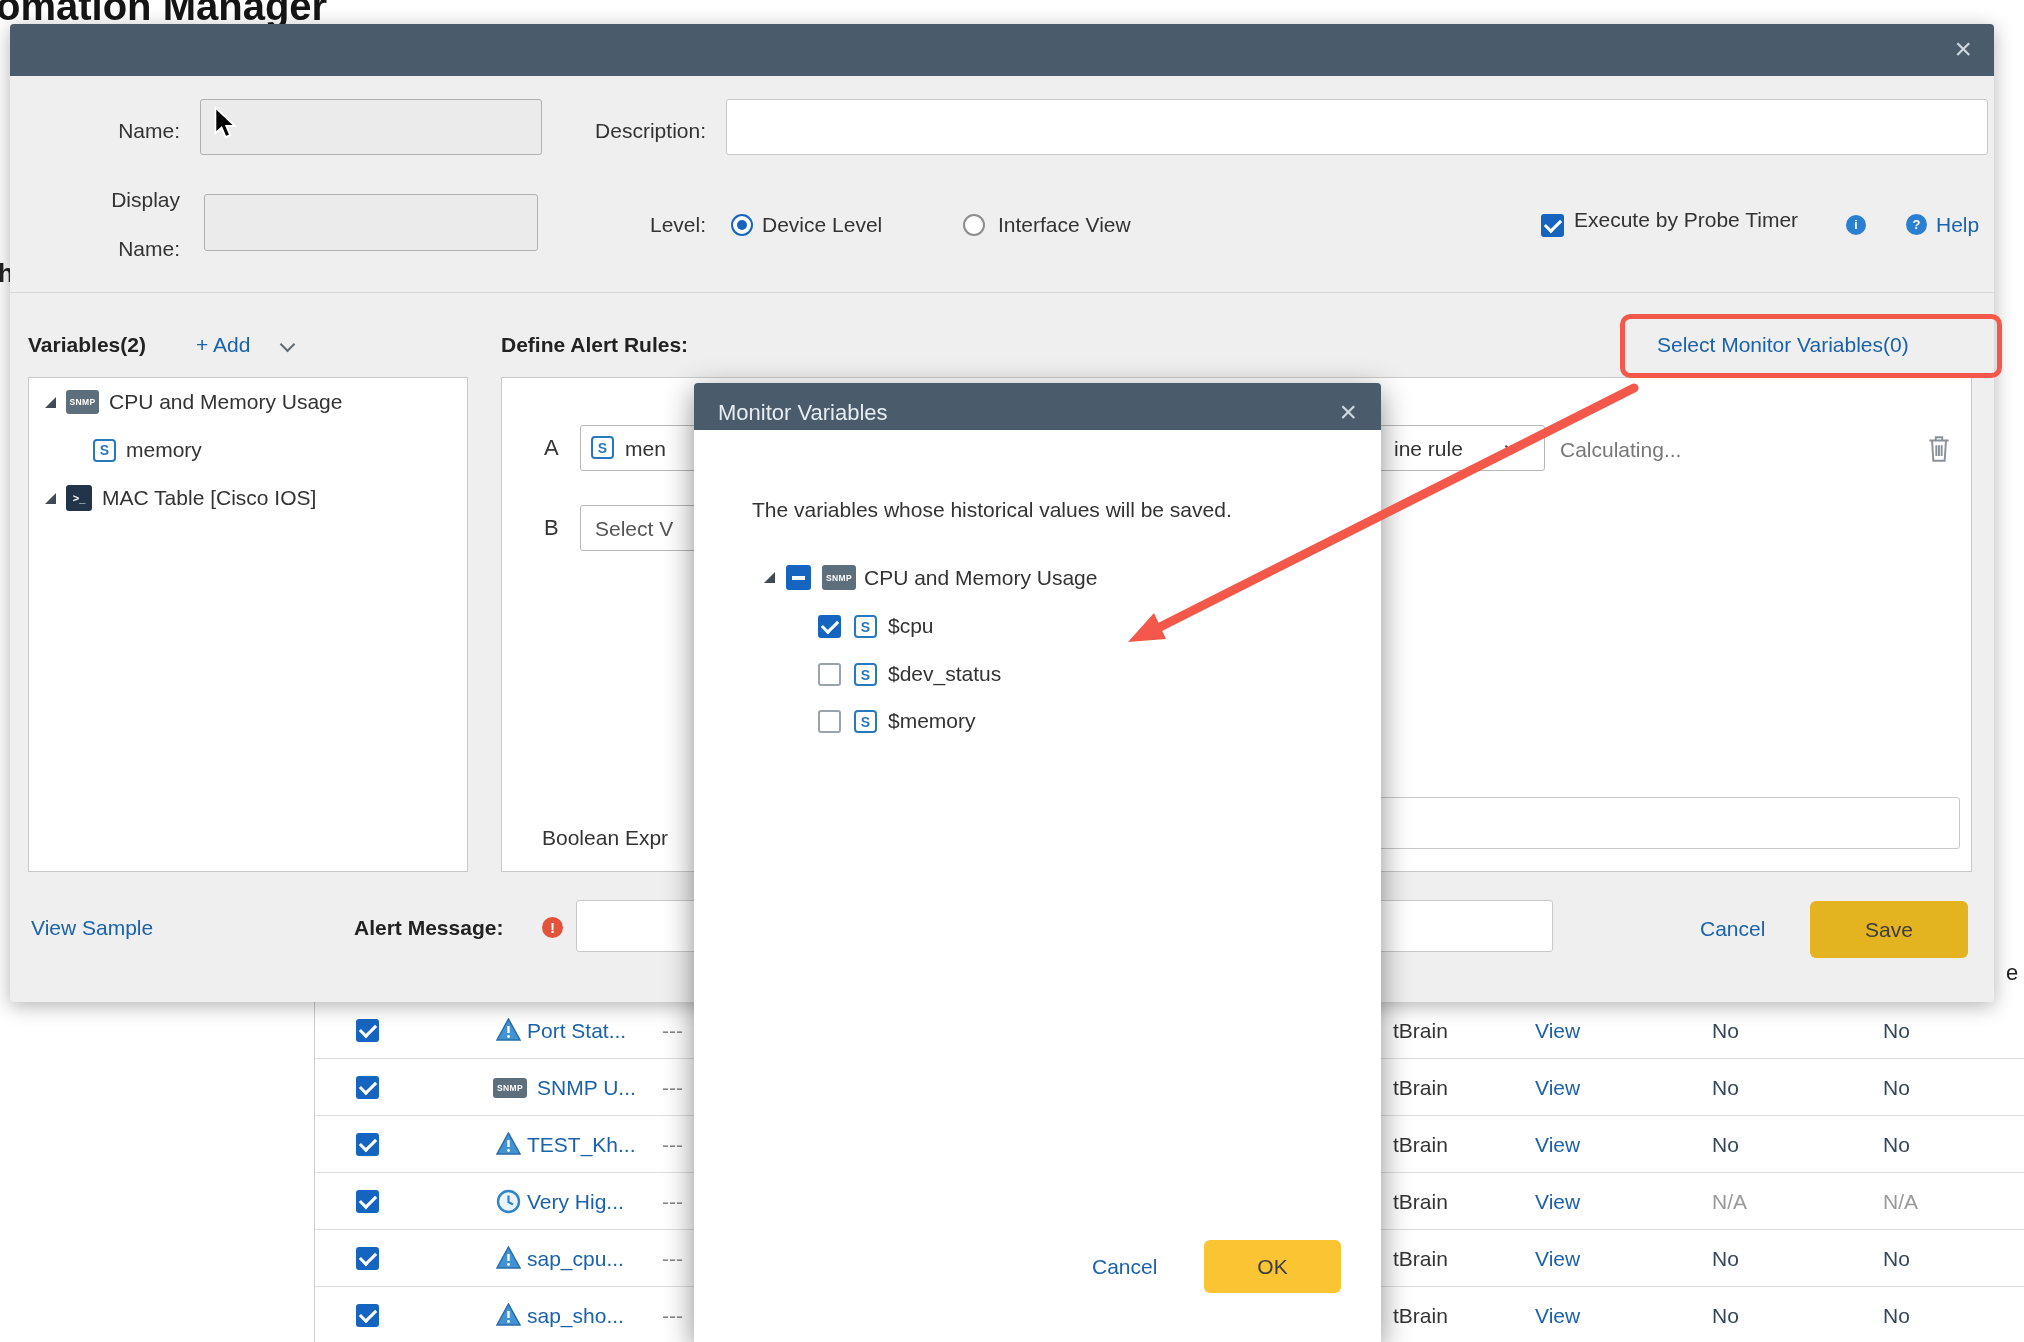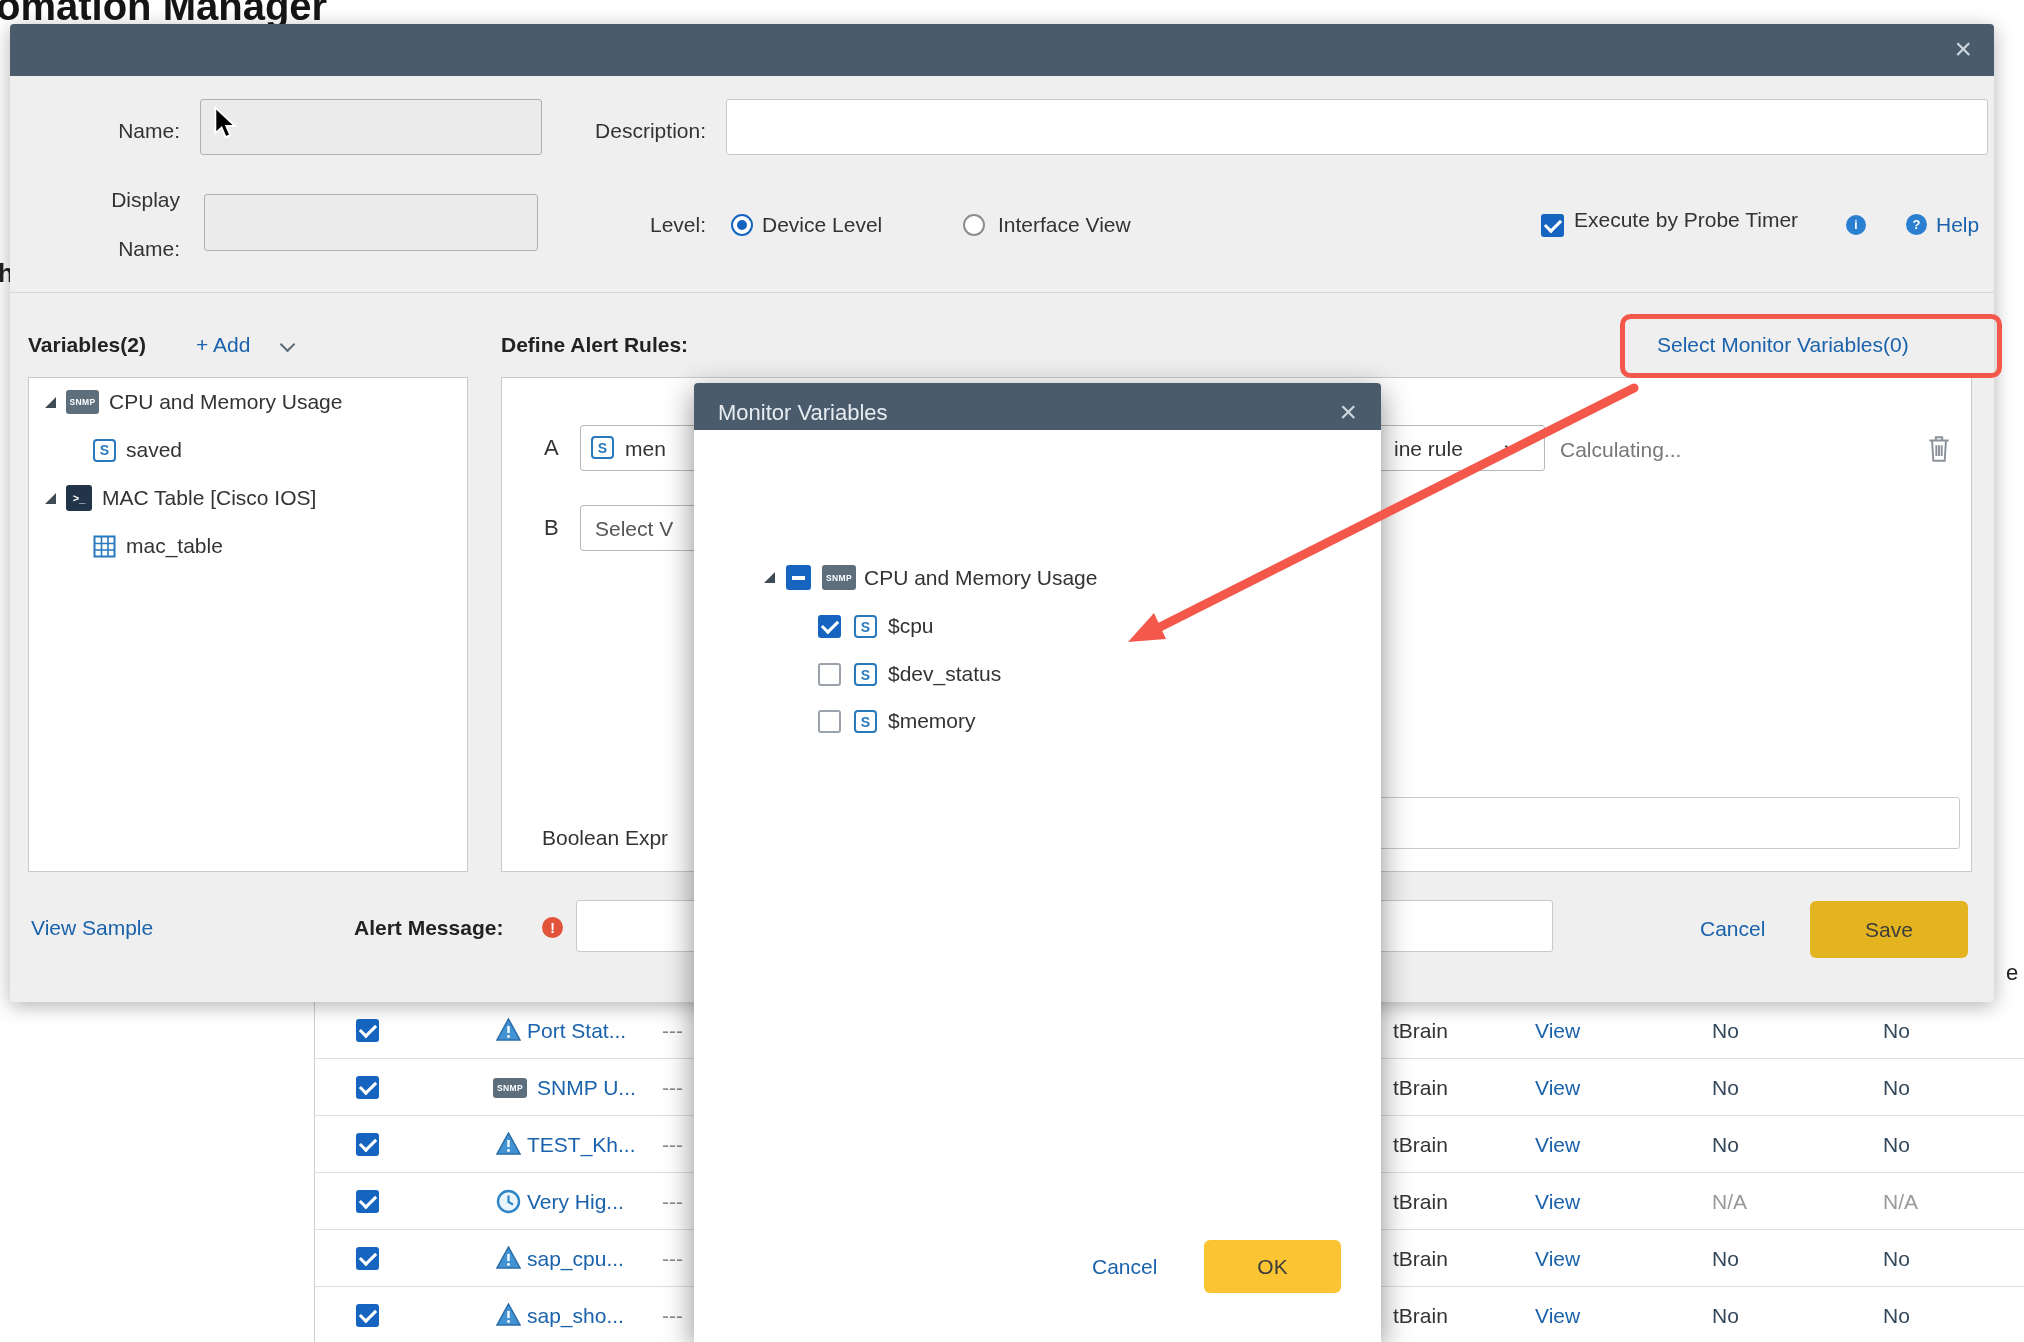--- a/index.html
+++ b/index.html
@@ -186,33 +186,26 @@
     <div class="lbl link" style="left:1647px; top:307px;">Select Monitor Variables(0)</div>
 
     <div class="panel" style="left:18px; top:353px; width:440px; height:495px;">
       <div class="tree-row" style="top:10px; padding-left:16px;">
         <span class="exp"></span>
         <span class="snmp-badge" style="width:33px; height:24px;">SNMP</span>
         <span>CPU and Memory Usage</span>
       </div>
       <div class="tree-row" style="top:58px; padding-left:64px;">
         <span class="s-icon">S</span>
-        <span>saved</span>
+        <span>memory</span>
       </div>
       <div class="tree-row" style="top:106px; padding-left:16px;">
         <span class="exp"></span>
         <span class="term-icon" style="width:26px; height:26px;">&gt;_</span>
         <span>MAC Table [Cisco IOS]</span>
-      </div>
-      <div class="tree-row" style="top:154px; padding-left:64px;">
-        <span style="line-height:0;"><svg width="23" height="23" viewBox="0 0 23 23">
-              <rect x="1.5" y="1.5" width="20" height="20" fill="#fff" stroke="#2878be" stroke-width="2"></rect>
-              <path d="M1 8.5 h21 M1 15 h21 M8.5 1 v21 M15 1 v21" stroke="#2878be" stroke-width="1.6"></path>
-            </svg></span>
-        <span>mac_table</span>
       </div>
     </div>
 
     <div class="panel" style="left:491px; top:353px; width:1471px; height:495px;">
       <div class="lbl" style="left:42px; top:56px; font-size:22px;">A</div>
       <div class="drop" style="left:78px; top:47px; width:238px; height:46px;">
         <span class="s-icon" style="position:absolute; left:10px; top:10px;">S</span>
         <span style="position:absolute; left:44px; top:0; line-height:46px;">men</span>
       </div>
       <div class="lbl" style="left:42px; top:136px; font-size:22px;">B</div>
@@ -240,20 +233,21 @@
     <div class="lbl link" style="left:1690px; top:891px;">Cancel</div>
     <div class="btn" style="left:1800px; top:877px; width:158px; height:57px; background:#e3b320;">Save</div>
   </div>
 
   <div class="modal-inner">
     <div class="m-header" style="height:47px;">
       <div class="m-title" style="line-height:59px; font-size:22px; left:24px;">Monitor Variables</div>
       <div class="m-close" style="line-height:57px; right:24px;">×</div>
     </div>
 
+    <div class="lbl" style="left:58px; top:113px;">The variables whose historical values will be saved.</div>
 
     <span class="exp" style="position:absolute; left:70px; top:189px;"></span>
     <span class="cb indet" style="left:92px; top:182px;"></span>
     <span class="snmp-badge" style="position:absolute; left:128px; top:182px; width:34px; height:25px;">SNMP</span>
     <div class="lbl" style="left:170px; top:181px;">CPU and Memory Usage</div>
 
     <span class="cb checked" style="left:124px; top:232px;"></span>
     <span class="s-icon" style="position:absolute; left:160px; top:232px;">S</span>
     <div class="lbl" style="left:194px; top:229px;">$cpu</div>
 

